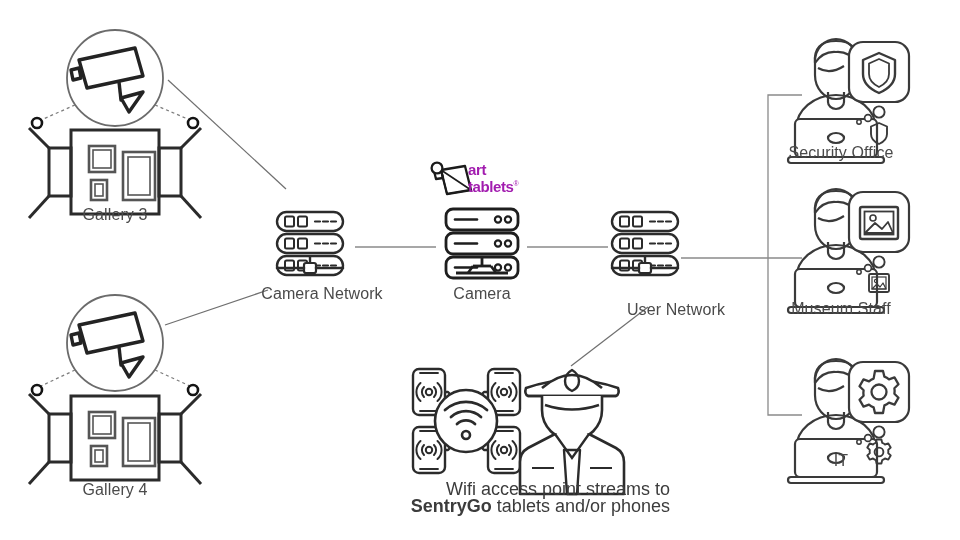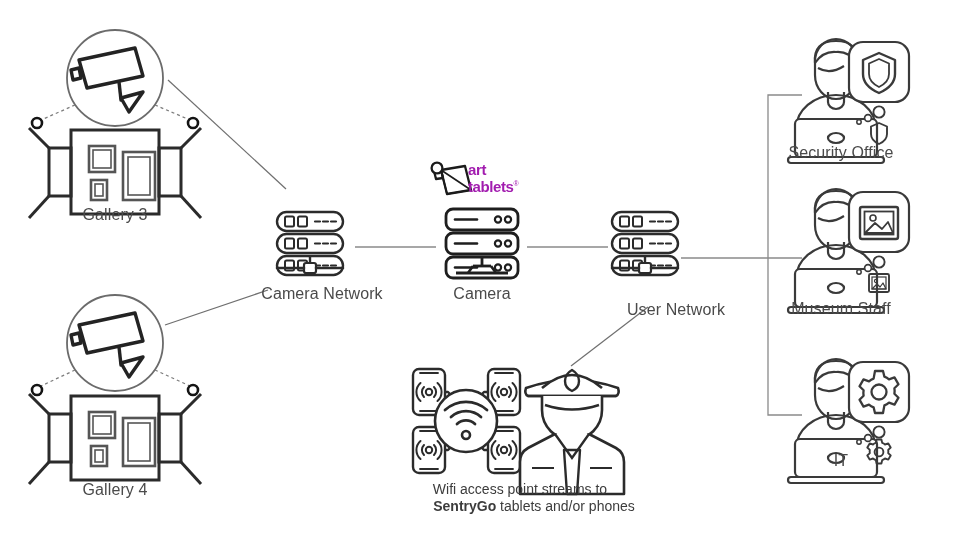--- a/index.html
+++ b/index.html
@@ -10,22 +10,22 @@
   }
   #stage{position:relative;width:960px;height:540px;}
   #diagram{position:absolute;left:0;top:0;width:960px;height:540px;}
   .lbl{
     position:absolute;text-align:center;
     font-size:16px;color:#4a4a4a;
     letter-spacing:.1px;white-space:nowrap;
     font-family:"Liberation Sans","DejaVu Sans",sans-serif;
   }
   .cap{
-    position:absolute;text-align:center;
-    font-size:14px;color:#3c3c3c;line-height:17px;
+    position:absolute;text-align:right;
+    font-size:18px;color:#3c3c3c;line-height:17px;
     width:300px;
   }
   .cap b{font-weight:700;margin-left:28px;}
   .logo-txt{
     position:absolute;font-weight:700;font-size:15px;line-height:13.5px;
     color:#a21caf;letter-spacing:-.4px;
     font-family:Liberation Sans, sans-serif;
   }
   .logo-tm{font-size:7px;font-weight:400;vertical-align:super;}
 </style>

